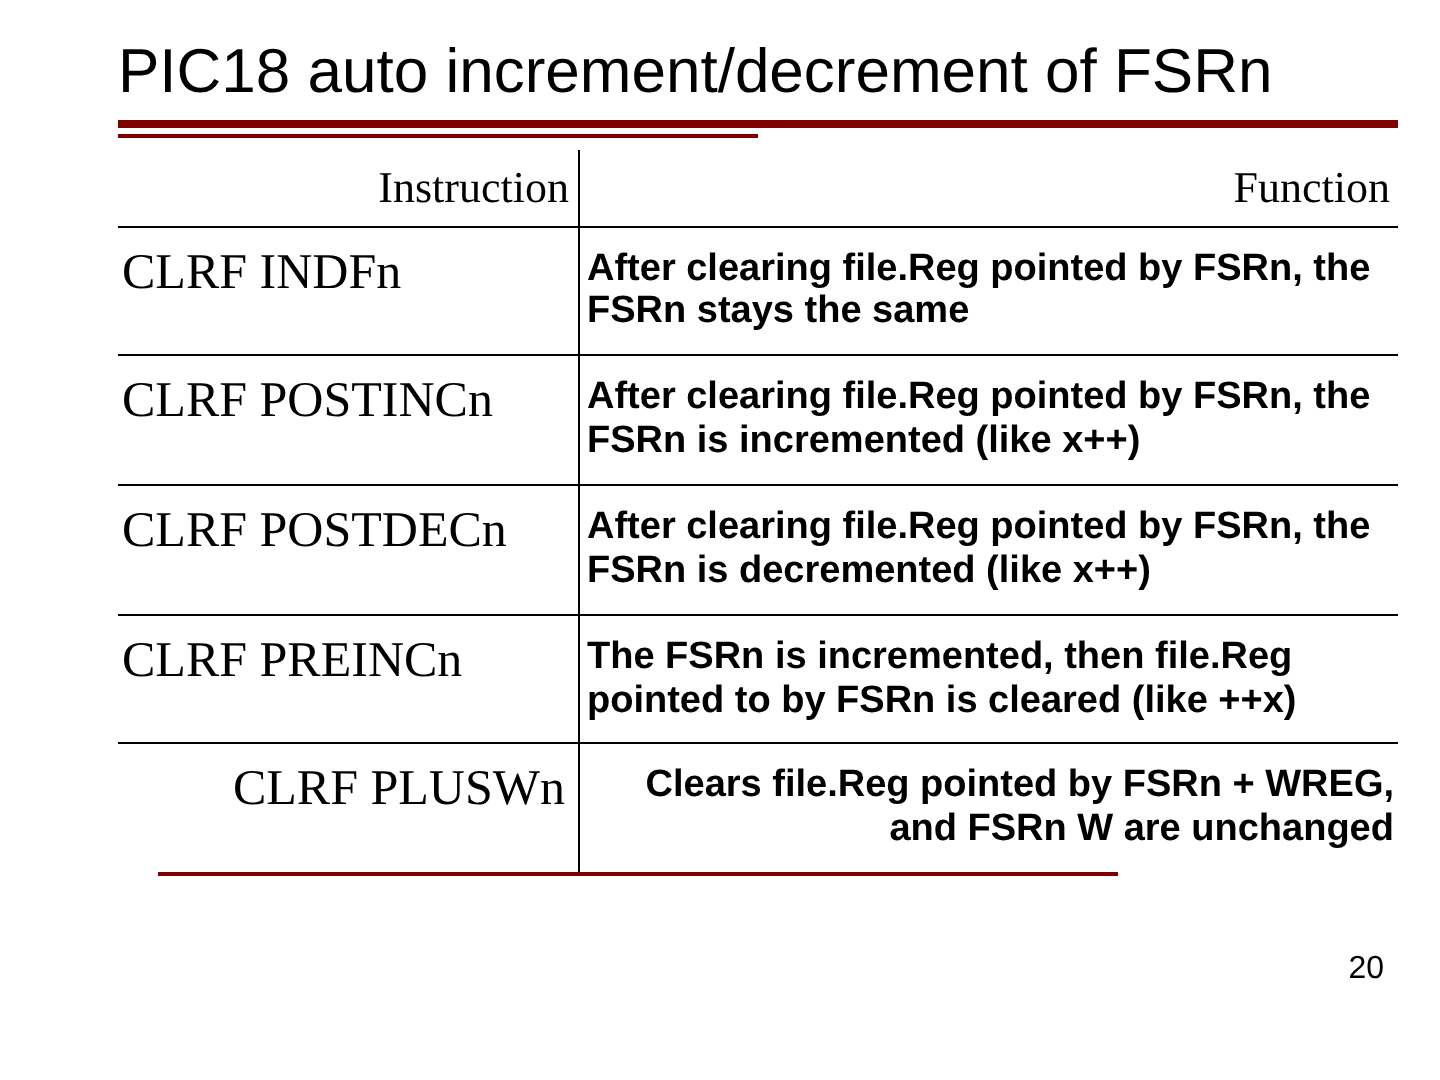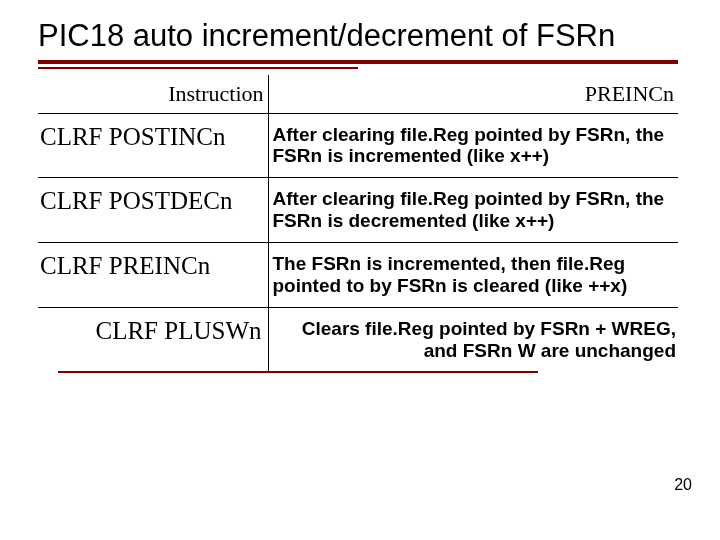--- a/index.html
+++ b/index.html
@@ -9,21 +9,21 @@
     height: 540px;
     background: #fff;
     font-family: "Times New Roman", Times, serif;
     color: #000;
   }
   .slide {
     position: relative;
     width: 720px;
     height: 508px;
     box-sizing: border-box;
-    padding: 18px 28px 0 38px;
+    padding: 18px 28px 0 59px;
   }
   .title {
     font-family: Arial, Helvetica, sans-serif;
     font-size: 31px;
     line-height: 1.15;
     margin: 0 0 6px 0;
     font-weight: 400;
   }
   .rule-thick {
     height: 4px;
@@ -101,24 +101,28 @@
   <div class="rule-thin"></div>
 
   <table class="instr">
     <colgroup>
         <col style="width:230px">
         <col>
       </colgroup>
     <thead>
       <tr>
         <th class="col-instr">Instruction</th>
-        <th class="col-func">PREINCn</th>
+        <th class="col-func">Function</th>
       </tr>
     </thead>
     <tbody>
+      <tr>
+        <td class="ci">CLRF  INDFn</td>
+        <td class="cf">After clearing file.Reg pointed by FSRn, the FSRn stays the same</td>
+      </tr>
       <tr>
         <td class="ci">CLRF  POSTINCn</td>
         <td class="cf">After clearing file.Reg pointed by FSRn, the FSRn is incremented (like x++)</td>
       </tr>
       <tr>
         <td class="ci">CLRF  POSTDECn</td>
         <td class="cf">After clearing file.Reg pointed by FSRn, the FSRn is decremented (like x++)</td>
       </tr>
       <tr>
         <td class="ci">CLRF  PREINCn</td>

